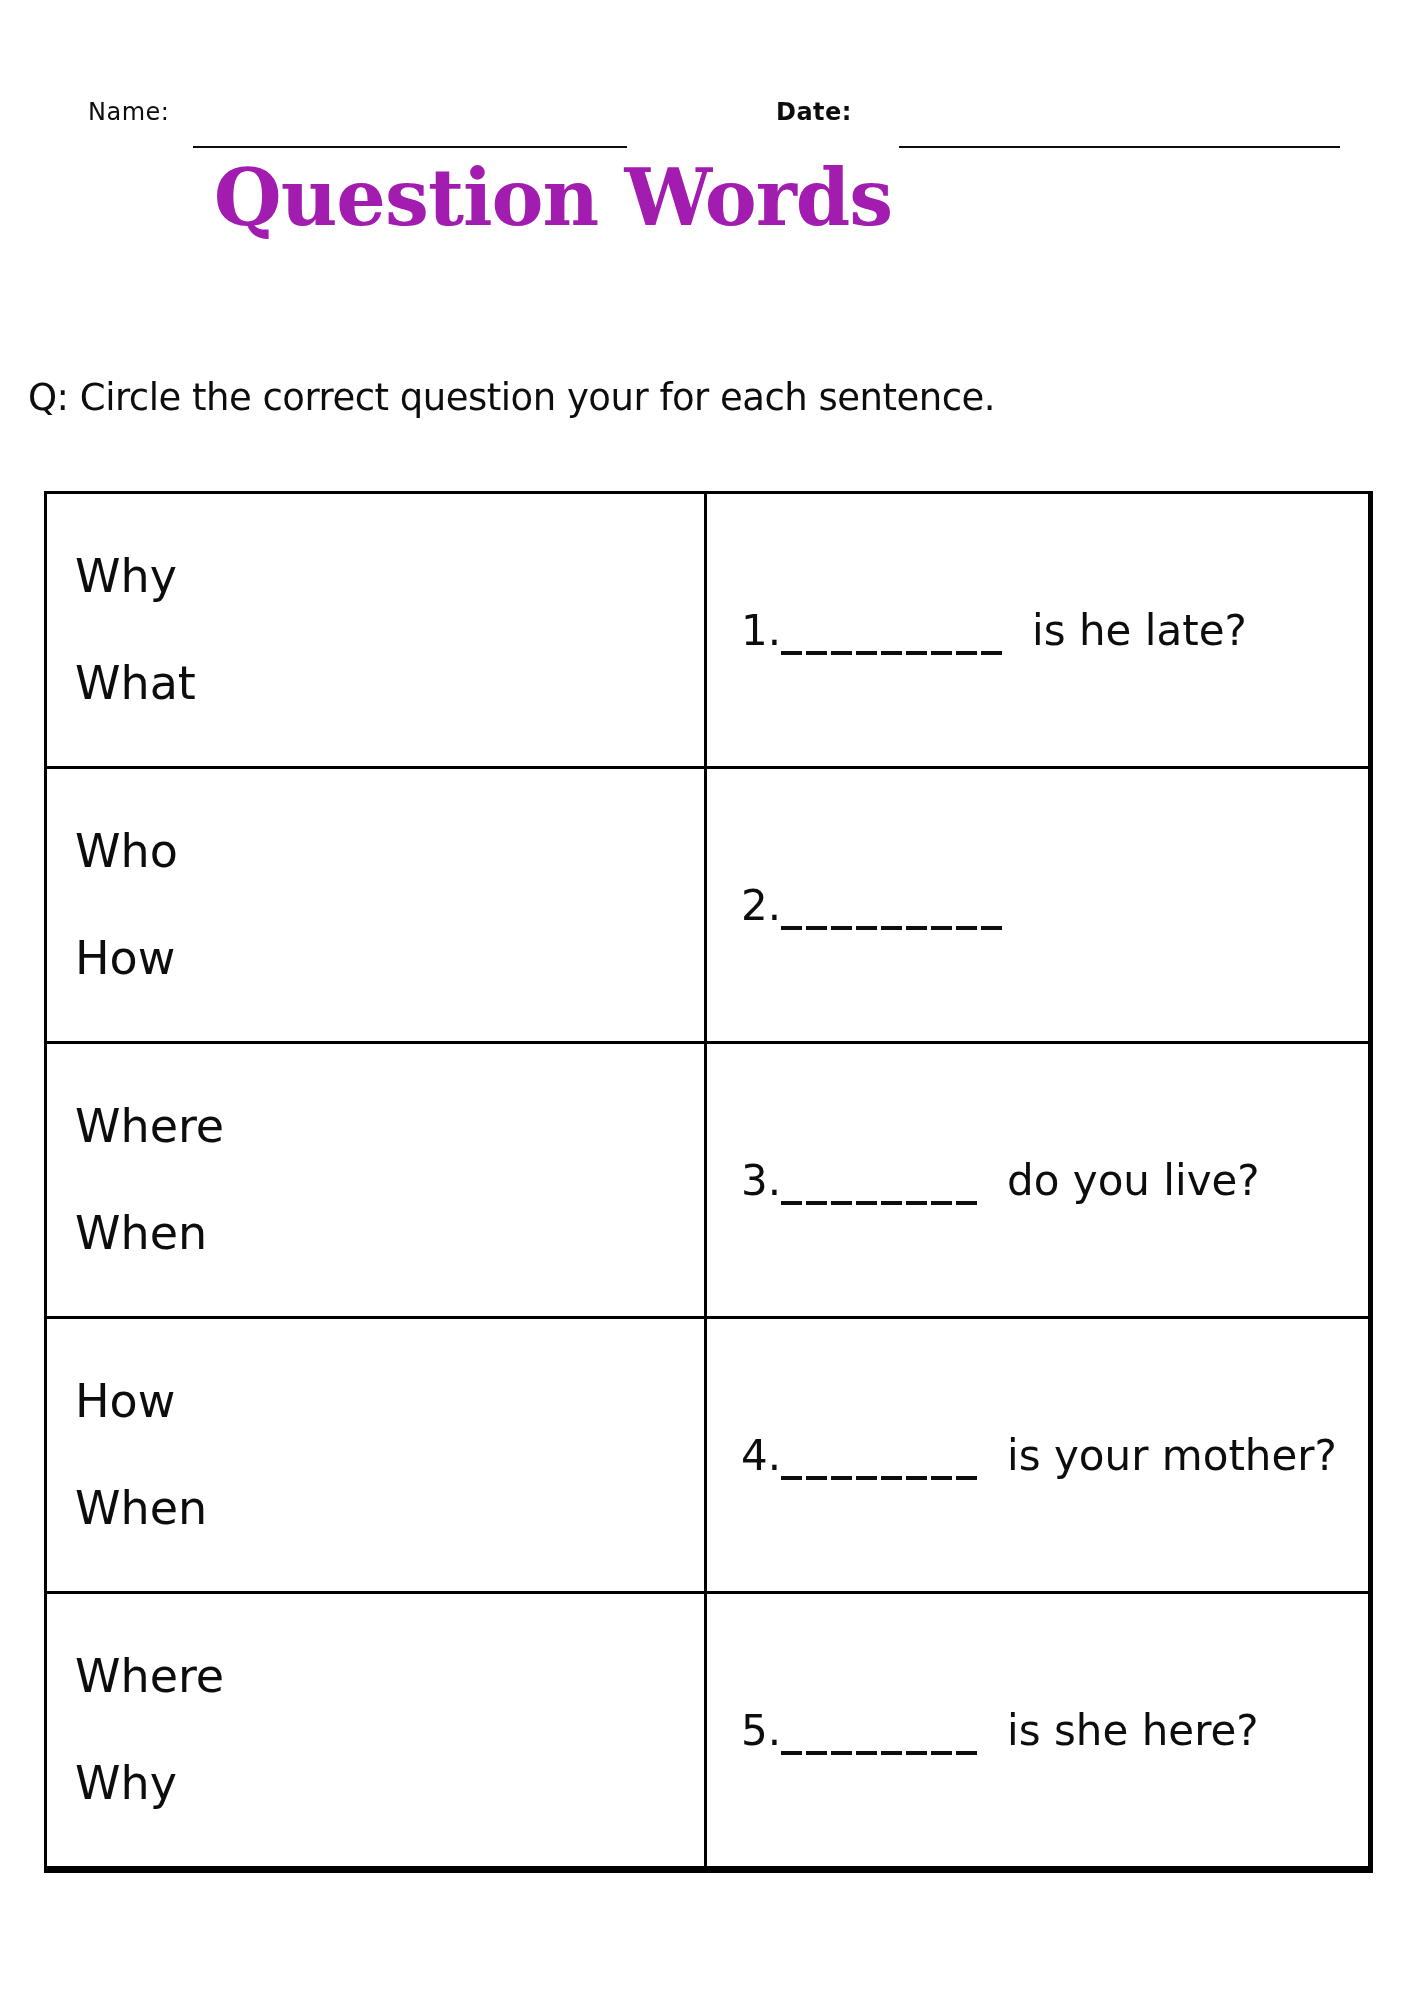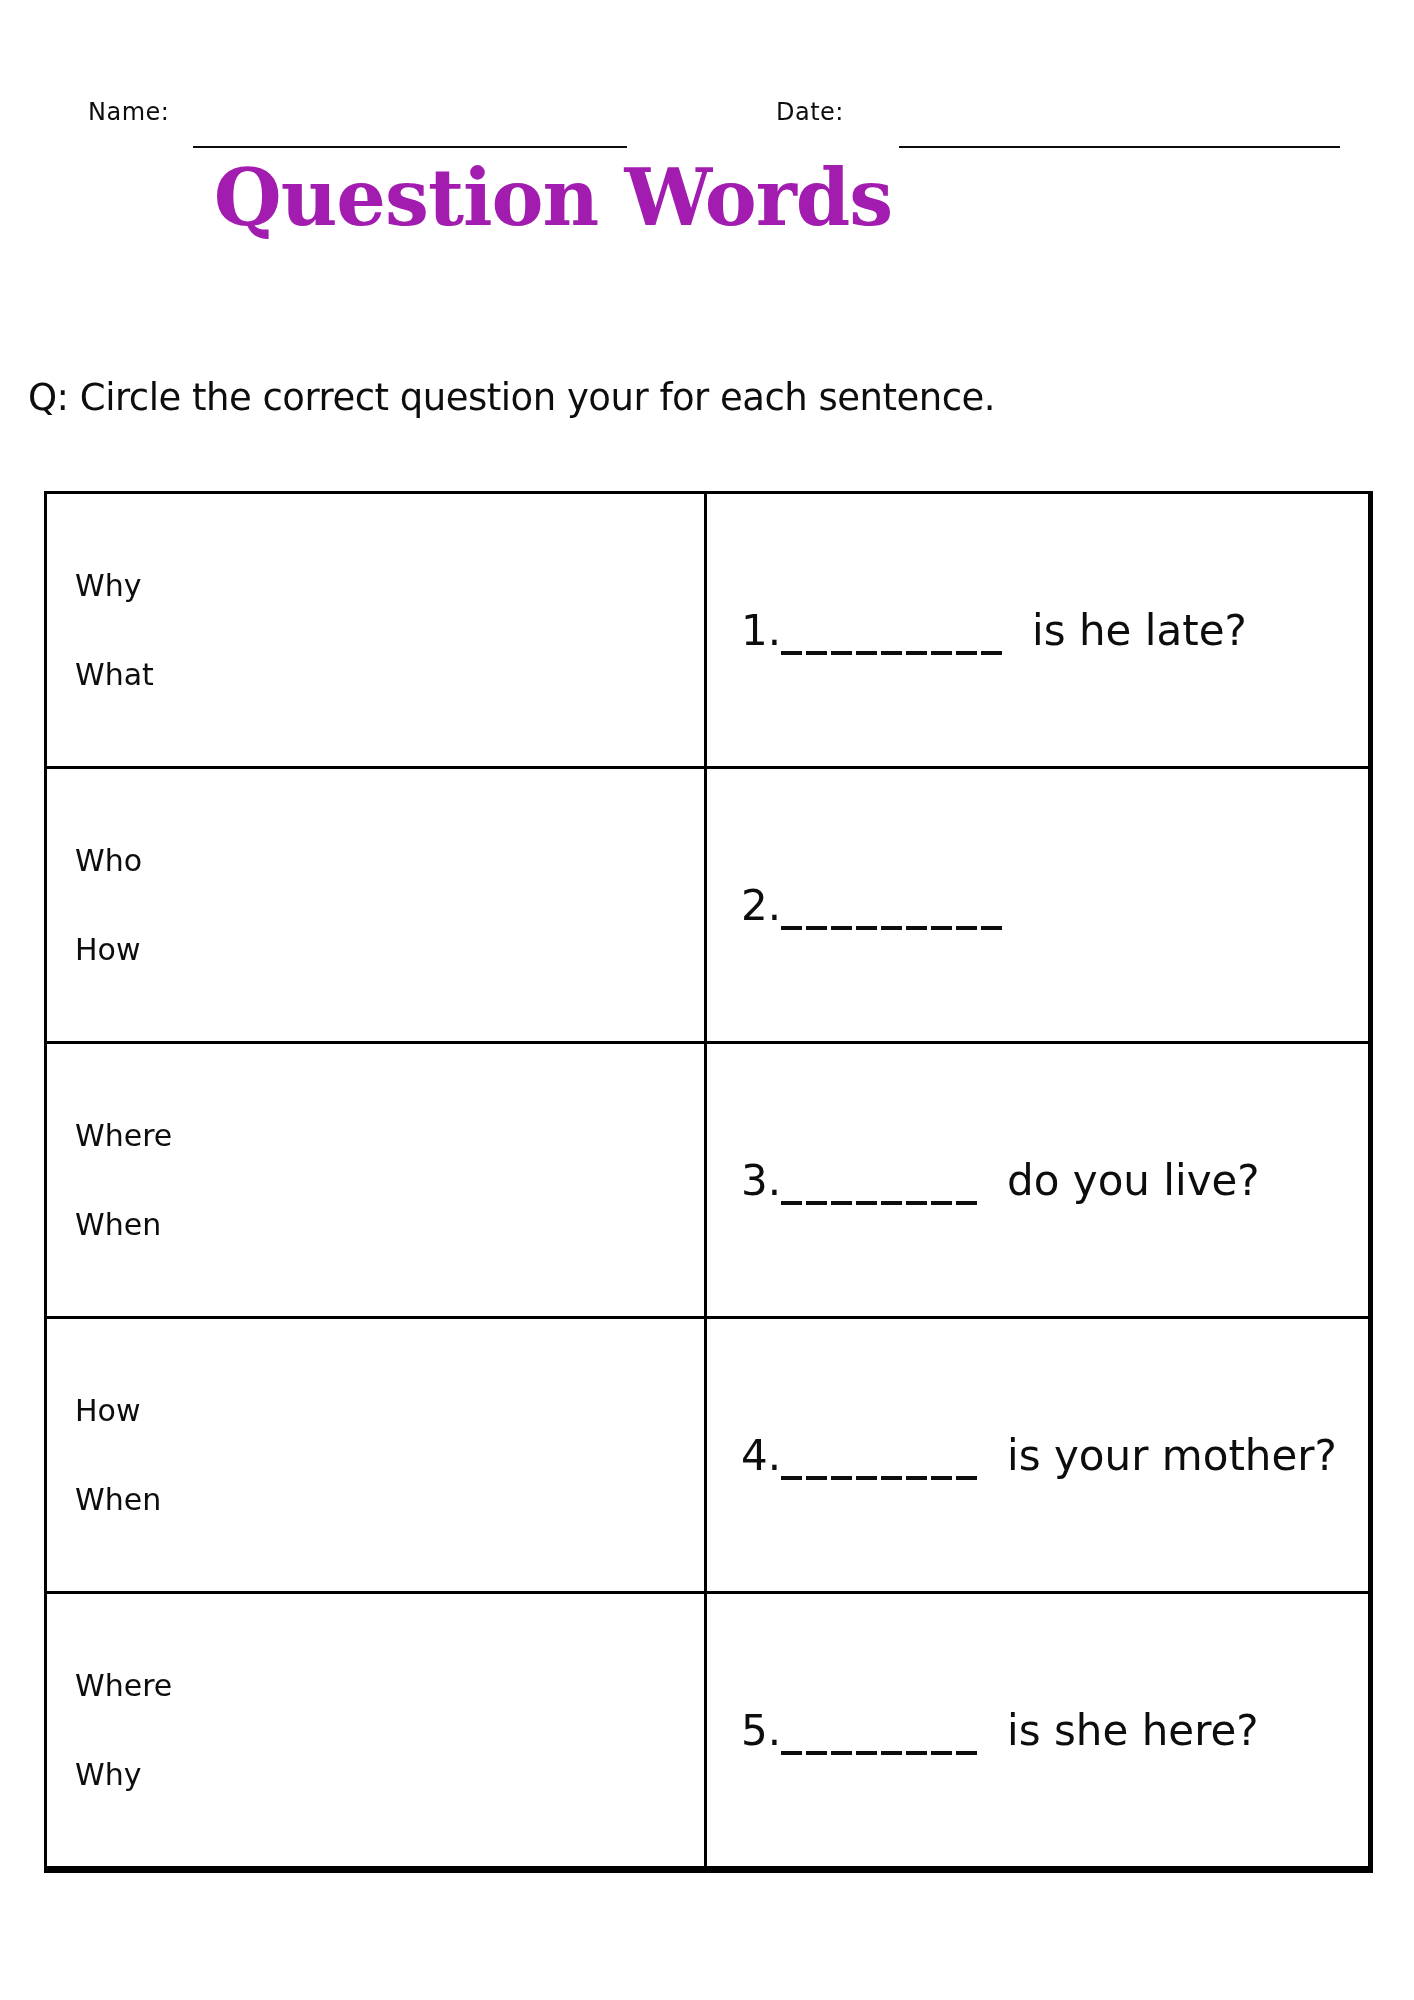--- a/index.html
+++ b/index.html
@@ -14,21 +14,21 @@
 
   
   .hdr-label {
     position: absolute;
     top: 98px;
     font-size: 24px;
     font-weight: 500;
     letter-spacing: 0.5px;
   }
   #name-label { left: 88px; }
-  #date-label { left: 776px; }
+  #date-label { left: 776px; font-weight: bold; }
   .write-line {
     position: absolute;
     top: 146px;
     height: 0;
     border-top: 2.5px solid #0d0d0d;
   }
   #name-line { left: 193px; width: 434px; }
   #date-line { left: 899px; width: 441px; }
 
   
@@ -75,21 +75,21 @@
     width: 660px;
     box-sizing: border-box;
     border-right: 3px solid #000;
     display: flex;
     flex-direction: column;
     justify-content: center;
     gap: 56px;
     padding-left: 28px;
   }
   .option-word {
-    font-size: 30px;
+    font-size: 46px;
     font-weight: 500;
     line-height: 1.1;
     width: max-content;
   }
   .cell-sentence {
     flex: 1;
     display: flex;
     align-items: center;
     padding-left: 34px;
     box-sizing: border-box;

